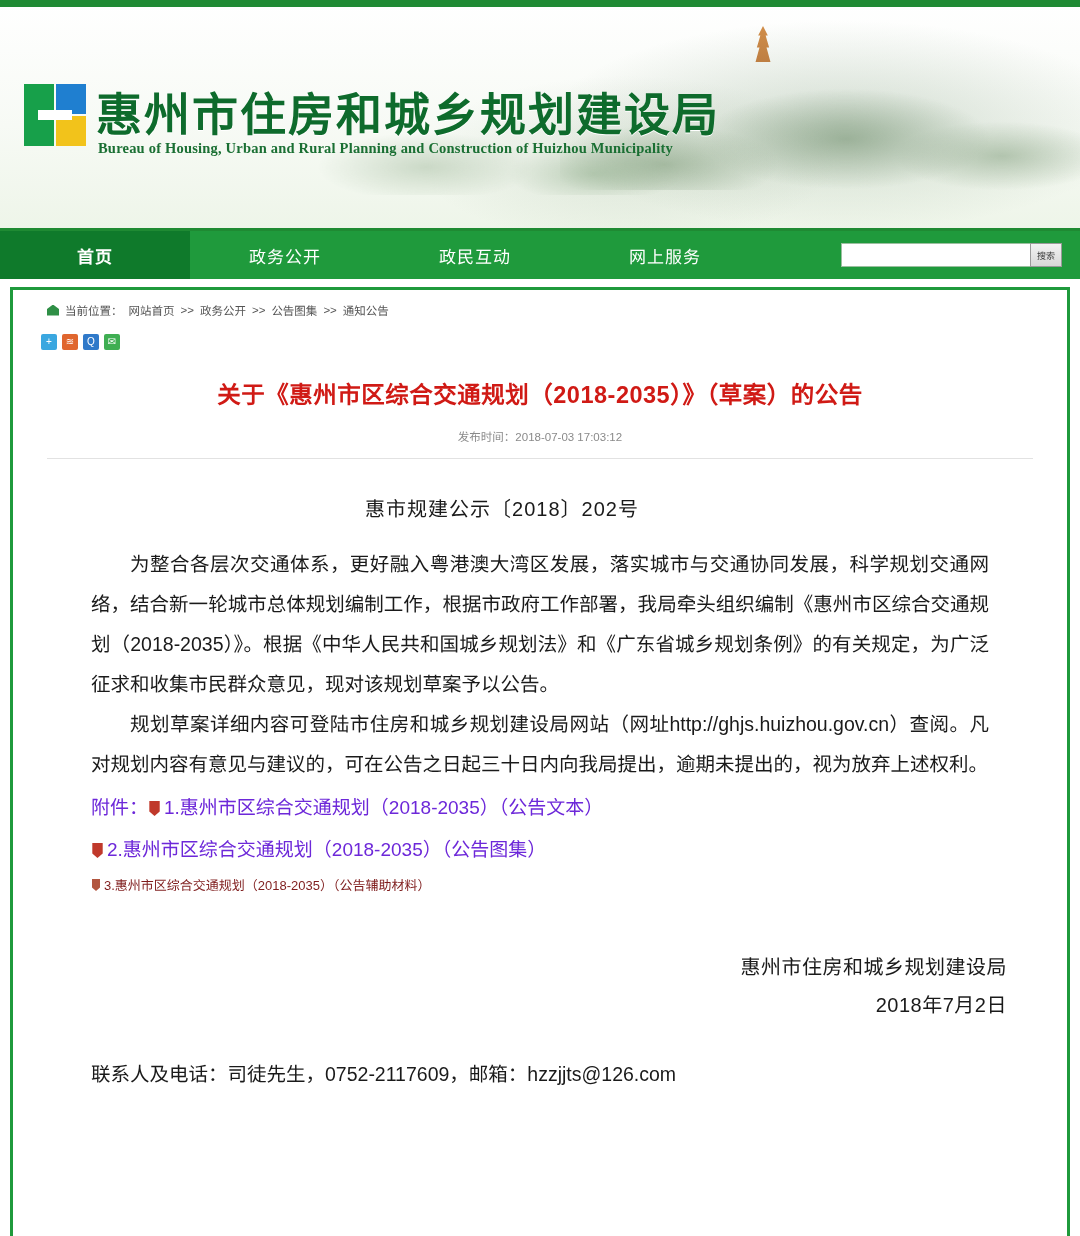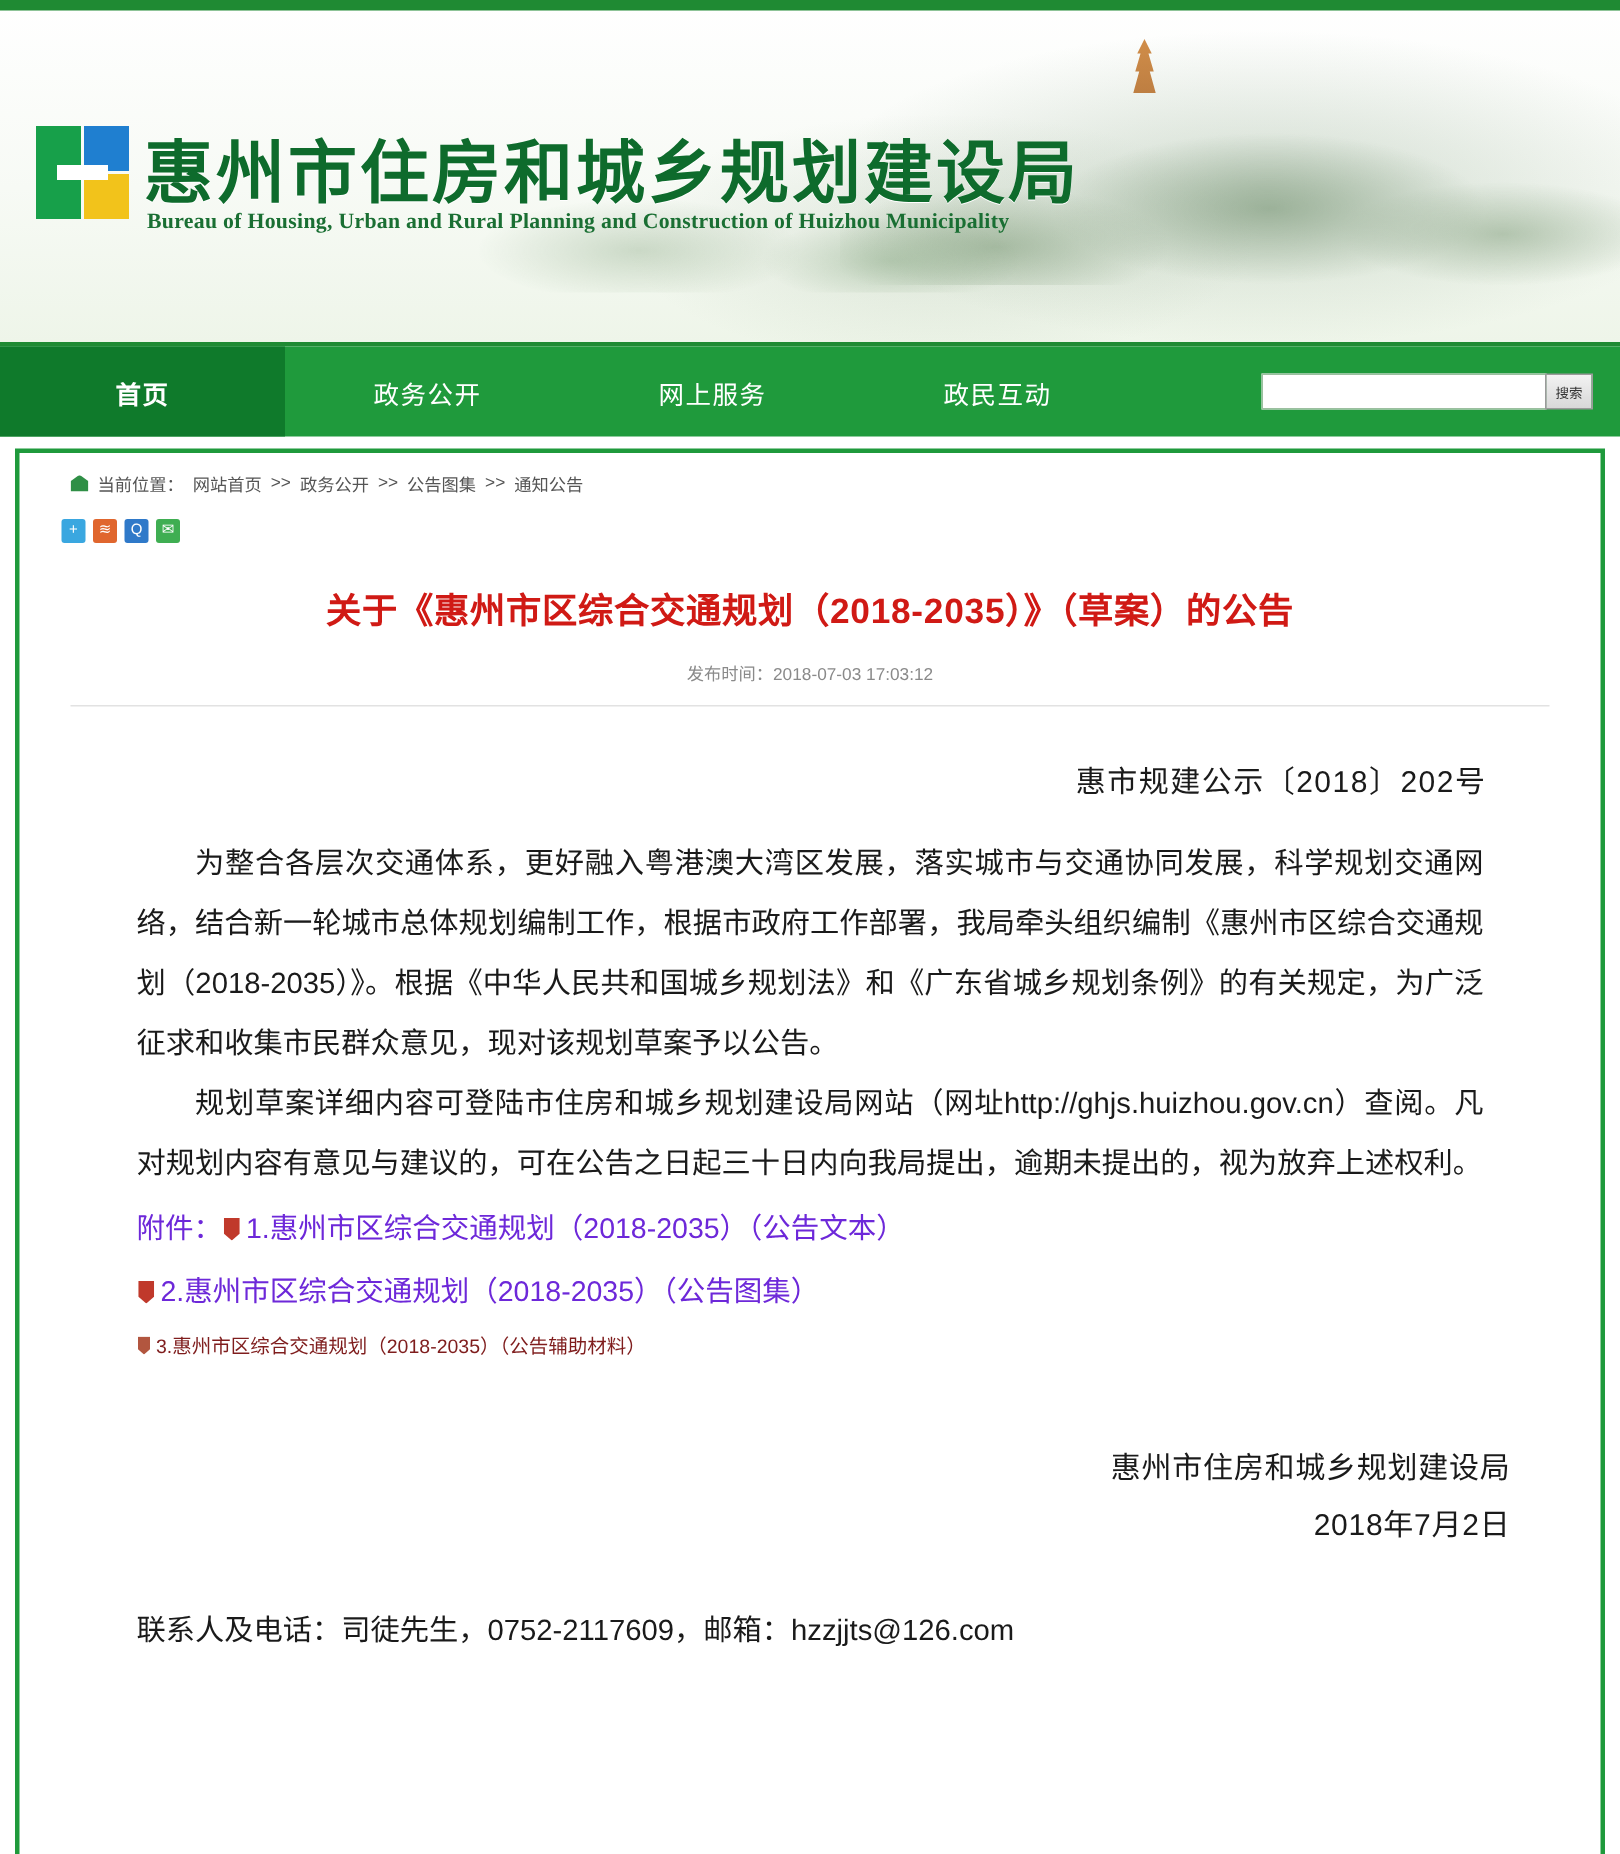--- a/index.html
+++ b/index.html
@@ -60,21 +60,21 @@
     font-family:"Liberation Serif","DejaVu Serif",serif;
   }
   .en-title{
     position:absolute;left:98px;top:140px;
     font-size:14.5px;font-weight:bold;color:#1a6f33;letter-spacing:.2px;
     font-family:"Liberation Serif","DejaVu Serif",serif;
   }
 
   
   .nav{
-    position:relative;height:60px;background:#1f9a3c;
+    position:relative;height:48px;background:#1f9a3c;
     display:flex;align-items:stretch;
   }
   .nav .item{
     display:flex;align-items:center;justify-content:center;
     min-width:138px;padding:0 26px;
     color:#ffffff;font-size:17px;letter-spacing:1px;
     cursor:pointer;
   }
   .nav .item.active{background:#0f7a2b;font-weight:bold;}
   .nav .spacer{flex:1;}
@@ -131,21 +131,21 @@
     font-family:"Liberation Sans","DejaVu Sans",sans-serif;
   }
   .pubtime{
     text-align:center;color:#8a8a8a;font-size:11.5px;margin-top:16px;
   }
   .divider{
     margin:14px 34px 0 34px;border-top:1px solid #e2e2e2;
   }
 
   .docno{
-    text-align:right;margin:34px 76px 0 0;
+    text-align:center;margin:34px 76px 0 0;
     font-size:20px;color:#1a1a1a;letter-spacing:1px;
   }
   .body-text{
     margin:22px 78px 0 78px;
     font-size:19.5px;line-height:40px;color:#1a1a1a;
     text-align:justify;
   }
   .body-text p{margin:0;text-indent:2em;}
   .attach-line{
     margin:6px 78px 0 78px;font-size:19px;line-height:36px;color:#6d28d9;
@@ -187,22 +187,22 @@
       <div class="sq g3"></div>
       <div class="bar"></div>
     </div>
     <div class="cn-title">惠州市住房和城乡规划建设局</div>
     <div class="en-title">Bureau of Housing, Urban and Rural Planning and Construction of Huizhou Municipality</div>
   </div>
 
   <div class="nav">
     <div class="item active">首页</div>
     <div class="item">政务公开</div>
+    <div class="item">政民互动</div>
     <div class="item">网上服务</div>
-    <div class="item">政民互动</div>
     <div class="spacer"></div>
     <div class="search-wrap">
       <input class="search-input" type="text" placeholder="" style="">
       <div class="search-btn">搜索</div>
     </div>
   </div>
 
   <div class="frame">
 
     <div class="crumb">

